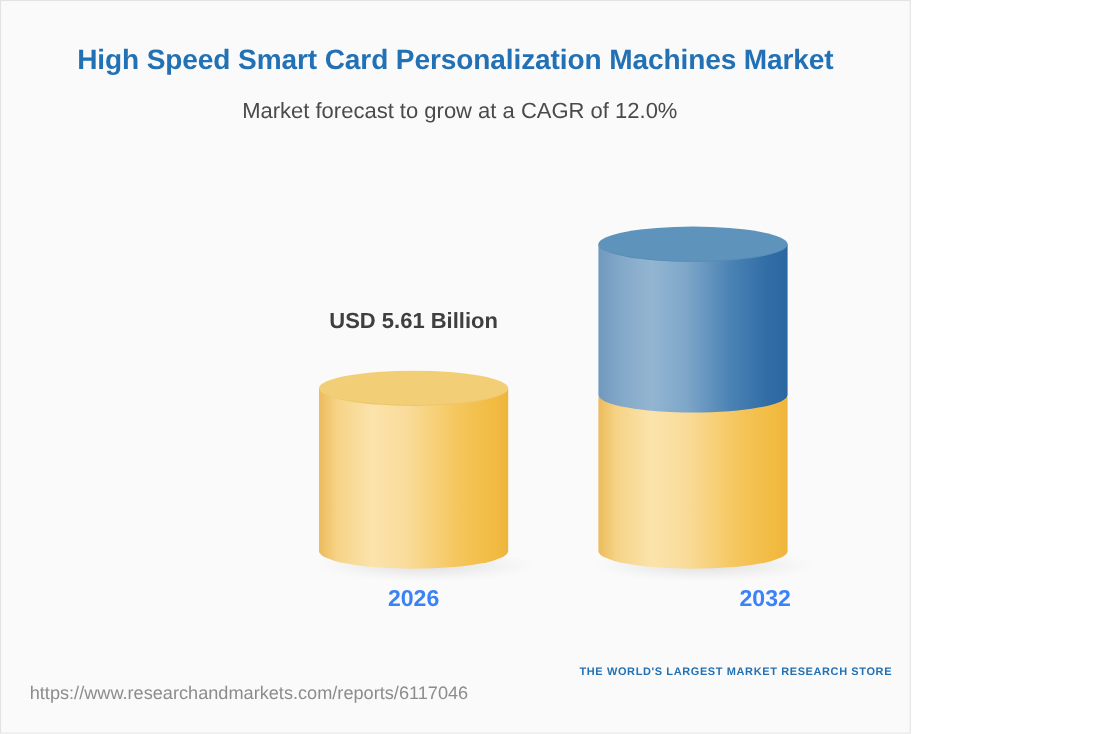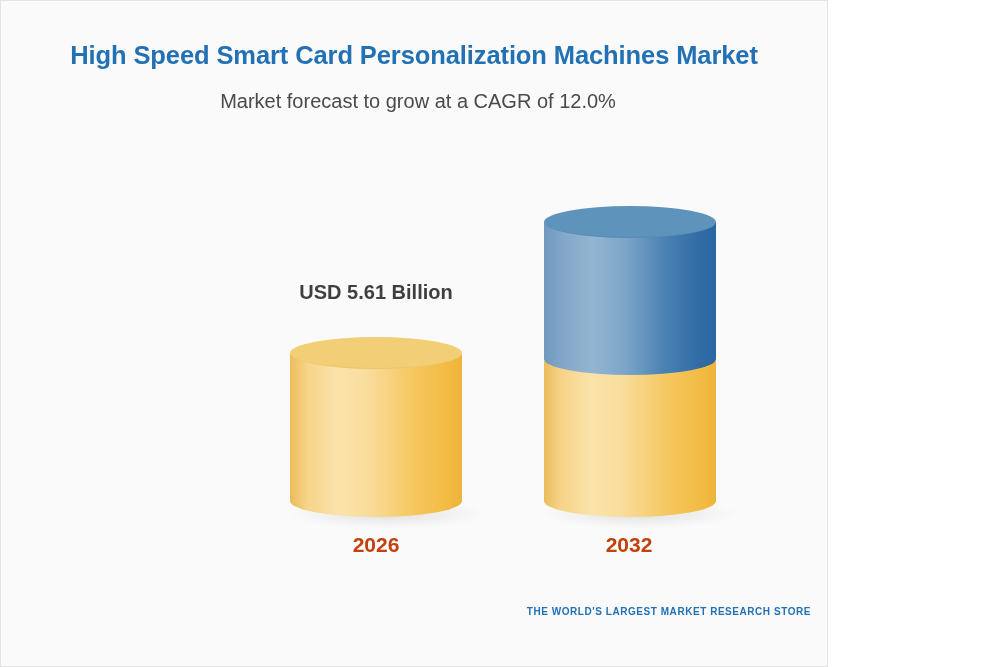--- a/index.html
+++ b/index.html
@@ -64,26 +64,26 @@
     white-space: nowrap;
     text-align: center;
   }
   .value-label.l-2026 { left: 285px; width: 180px; top: 280px; }
   .value-label.l-2032 { left: 538px; width: 180px; top: 164px; }
 
   .cat-label {
     position: absolute;
     font-size: 21px;
     font-weight: bold;
-    color: #c2410c;
+    color: #3b82f6;
     text-align: center;
     white-space: nowrap;
   }
   .cat-label.c-2026 { left: 285px; width: 180px; top: 532px; }
-  .cat-label.c-2032 { left: 538px; width: 180px; top: 532px; }
+  .cat-label.c-2032 { left: 538px; width: 180px; top: 532px; text-align: right; }
 
   .cyl-svg {
     position: absolute;
     left: 0;
     top: 0;
   }
 
   
   .source-url {
     position: absolute;
@@ -186,18 +186,19 @@
         <path d="M 543 221 A 86 16 0 0 0 715 221 A 86 15 0 0 1 543 221 Z" fill="#5288b3" opacity="0.5"></path>
       </g>
     </svg>
 
     <div class="value-label l-2026">USD 5.61 Billion</div>
 
     <div class="cat-label c-2026">2026</div>
     <div class="cat-label c-2032">2032</div>
   </div>
 
+  <div class="source-url">https://www.researchandmarkets.com/reports/6117046</div>
 
   <div class="brand-logo">
     <div class="brand-tagline">THE WORLD'S LARGEST MARKET RESEARCH STORE</div>
   </div>
 
 </div>
 
 </body></html>

